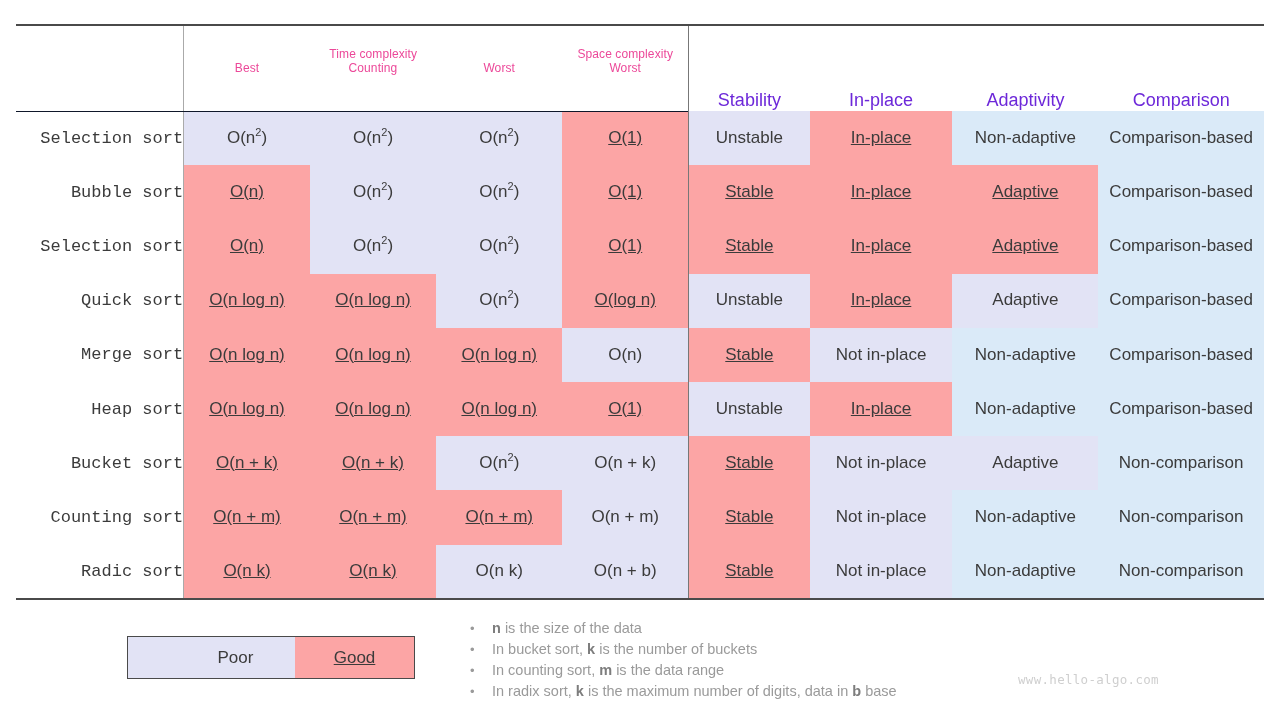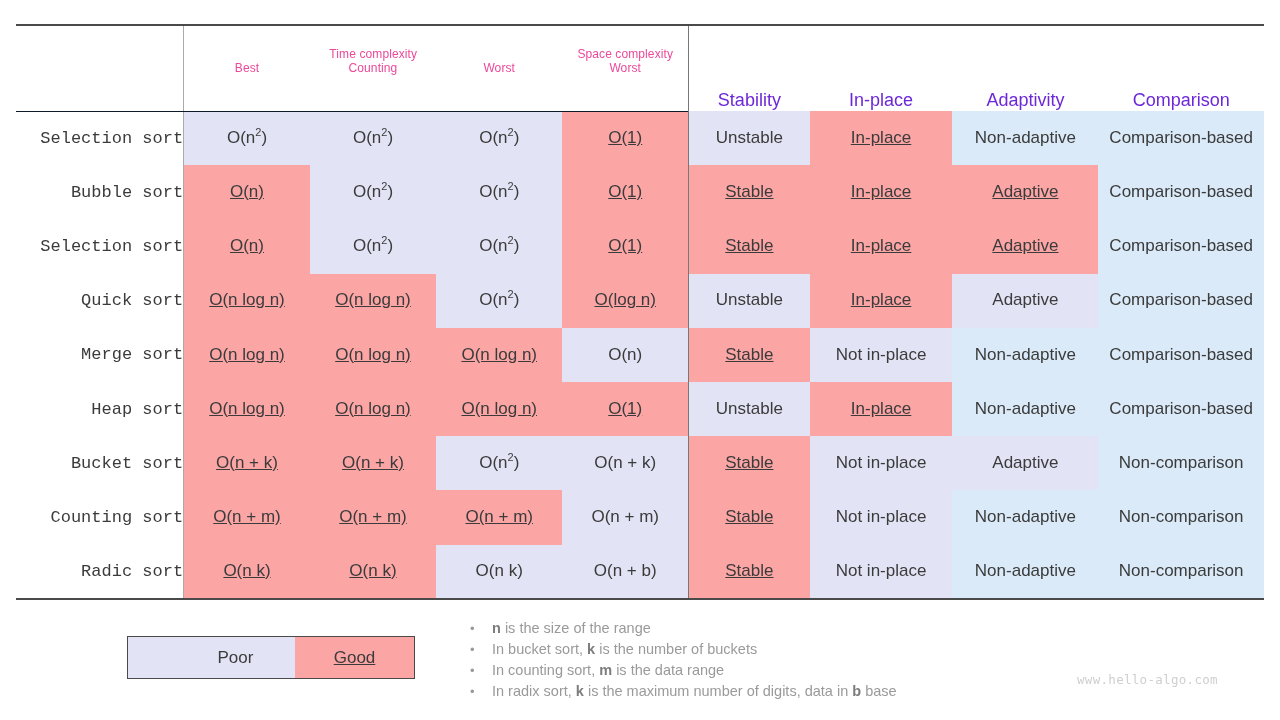--- a/index.html
+++ b/index.html
@@ -85,21 +85,21 @@
   .notes {
     position: absolute; left: 470px; top: 618px;
     font-size: 14.5px; color: #9a9a9a; line-height: 21px;
   }
   .note-row { display: flex; align-items: baseline; }
   .note-bullet { width: 22px; flex: none; text-align: left; font-size: 13px; }
   .note-text b { color: #7d7d7d; font-weight: bold; }
 
   
   .watermark {
-    position: absolute; left: 1077px; top: 672px;
+    position: absolute; left: 1018px; top: 672px;
     font-family: "DejaVu Sans Mono", monospace;
     font-size: 12.5px; color: #cfcfcf; letter-spacing: .3px;
   }
 </style>
 </head>
 <body>
 
 <div id="page">
 
   <table class="cmp">
@@ -244,21 +244,21 @@
   </table>
 
   <div class="legend" id="legend">
       <div class="legend-seg sw-poor">Poor</div>
       <div class="legend-seg sw-good">Good</div>
     </div>
 
   <div class="notes" id="notes">
       <div class="note-row">
         <span class="note-bullet">•</span>
-        <span class="note-text"><b>n</b><span> is the size of the range</span></span>
+        <span class="note-text"><b>n</b><span> is the size of the data</span></span>
       </div>
       <div class="note-row">
         <span class="note-bullet">•</span>
         <span class="note-text"><span>In bucket sort, </span><b>k</b><span> is the number of buckets</span></span>
       </div>
       <div class="note-row">
         <span class="note-bullet">•</span>
         <span class="note-text"><span>In counting sort, </span><b>m</b><span> is the data range</span></span>
       </div>
       <div class="note-row">

